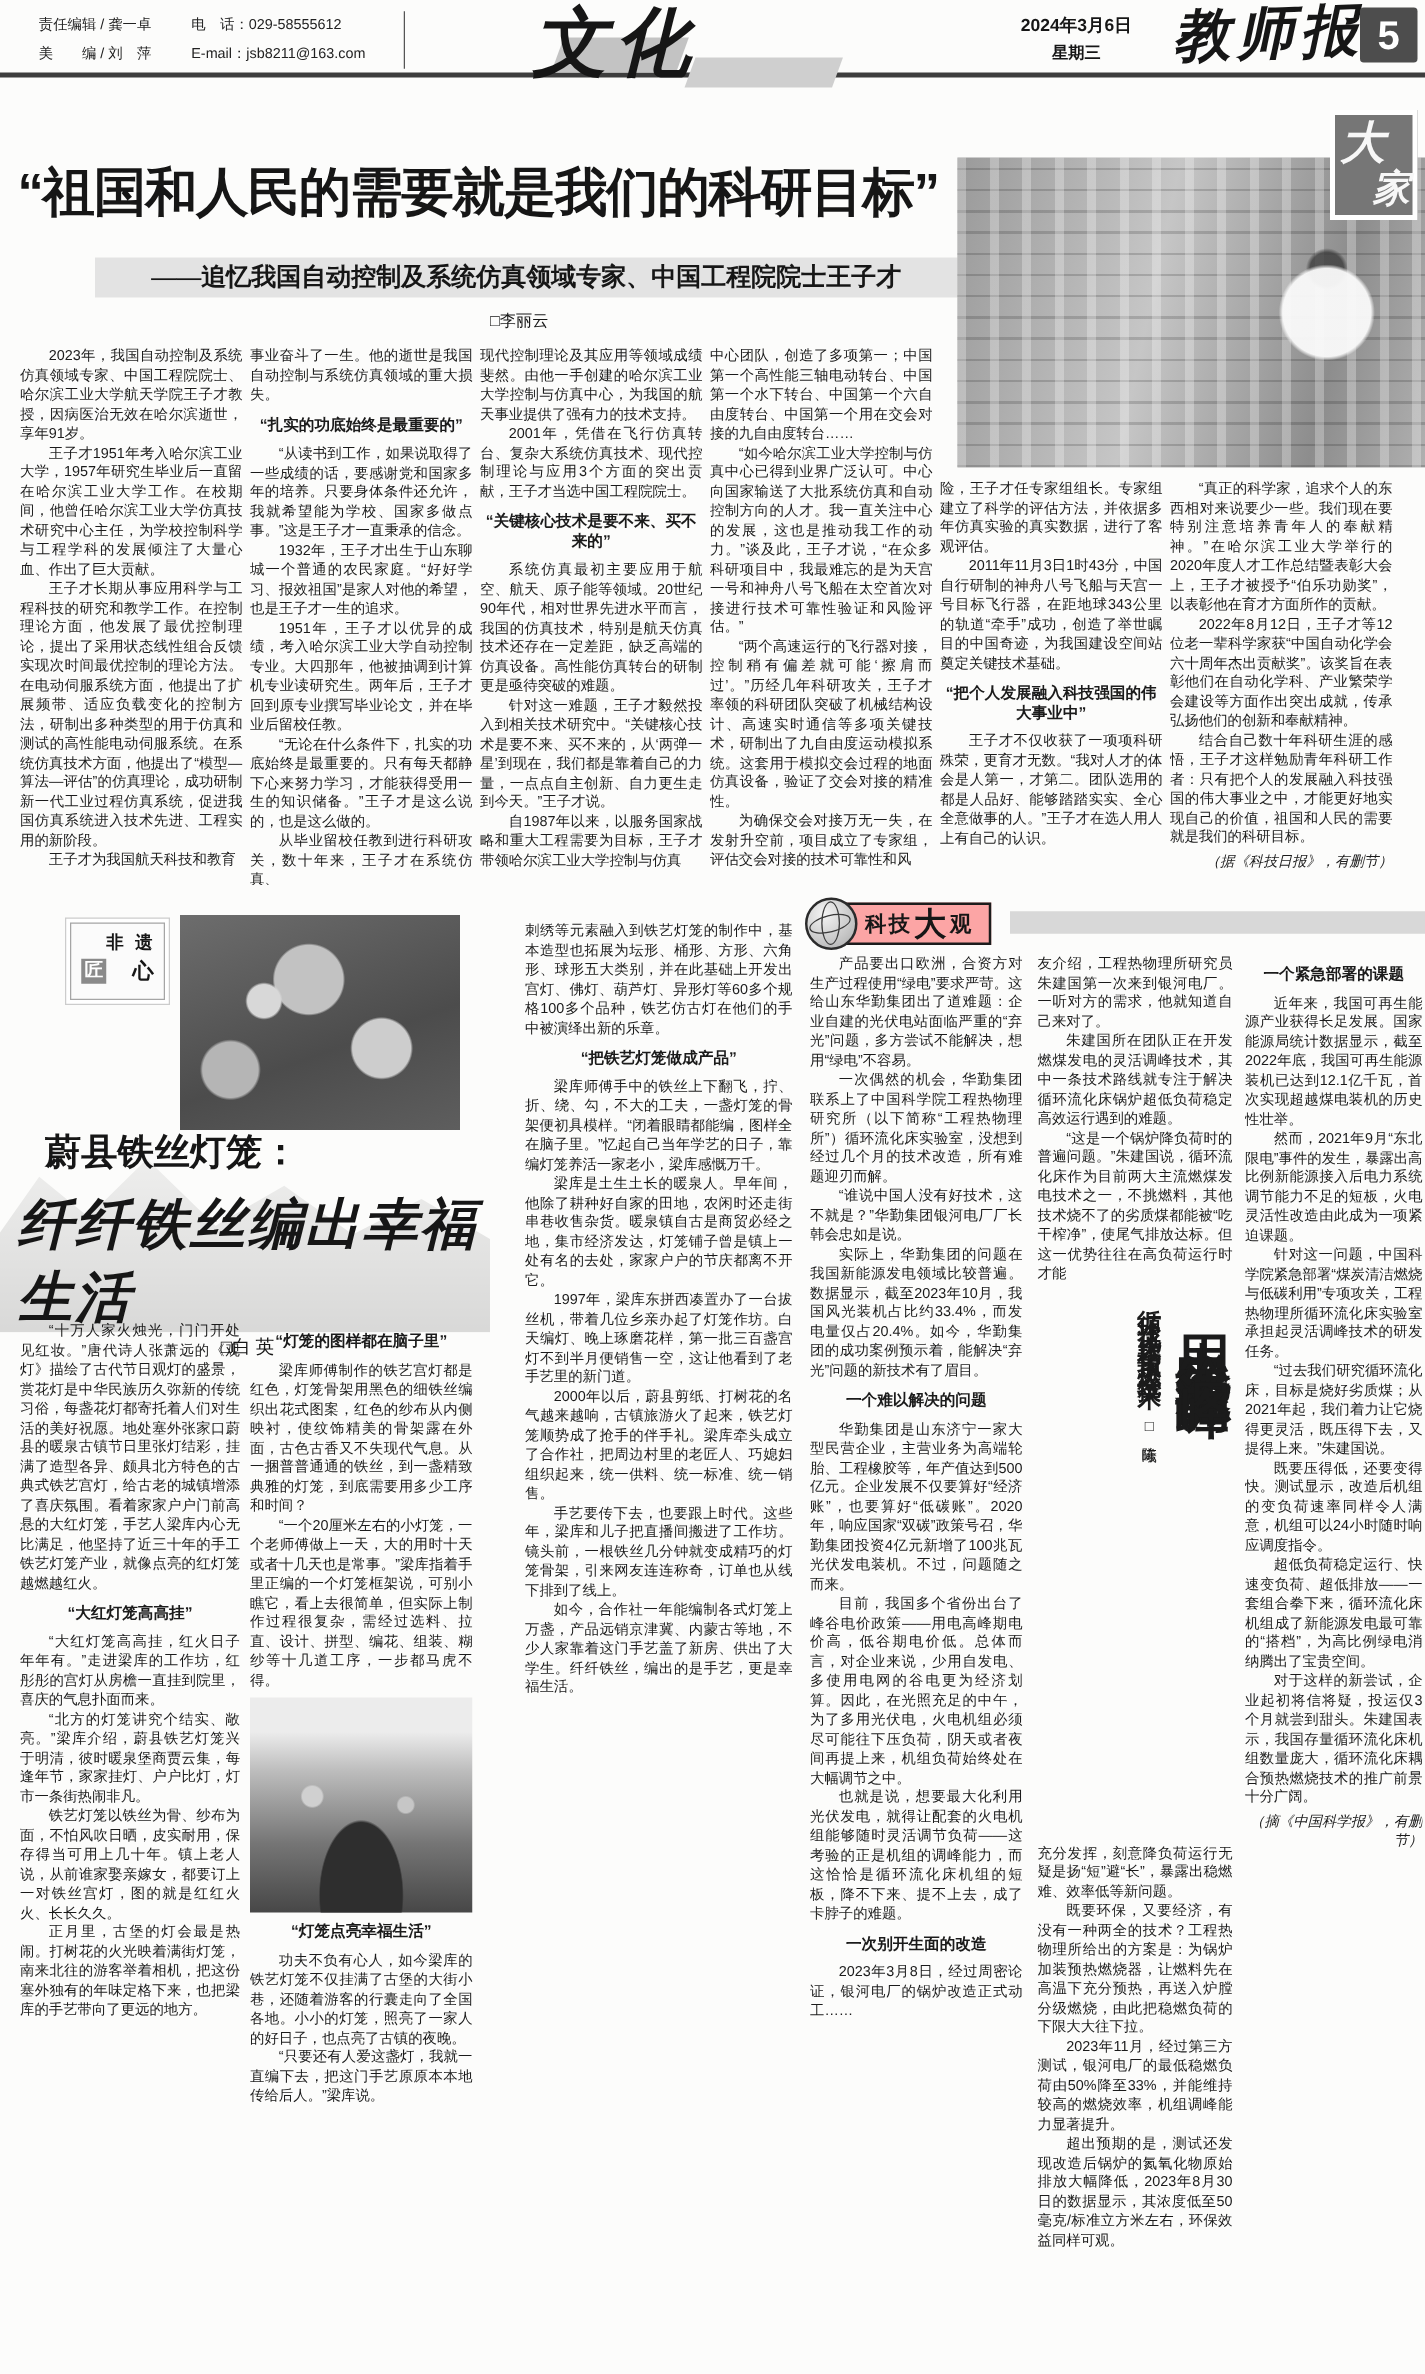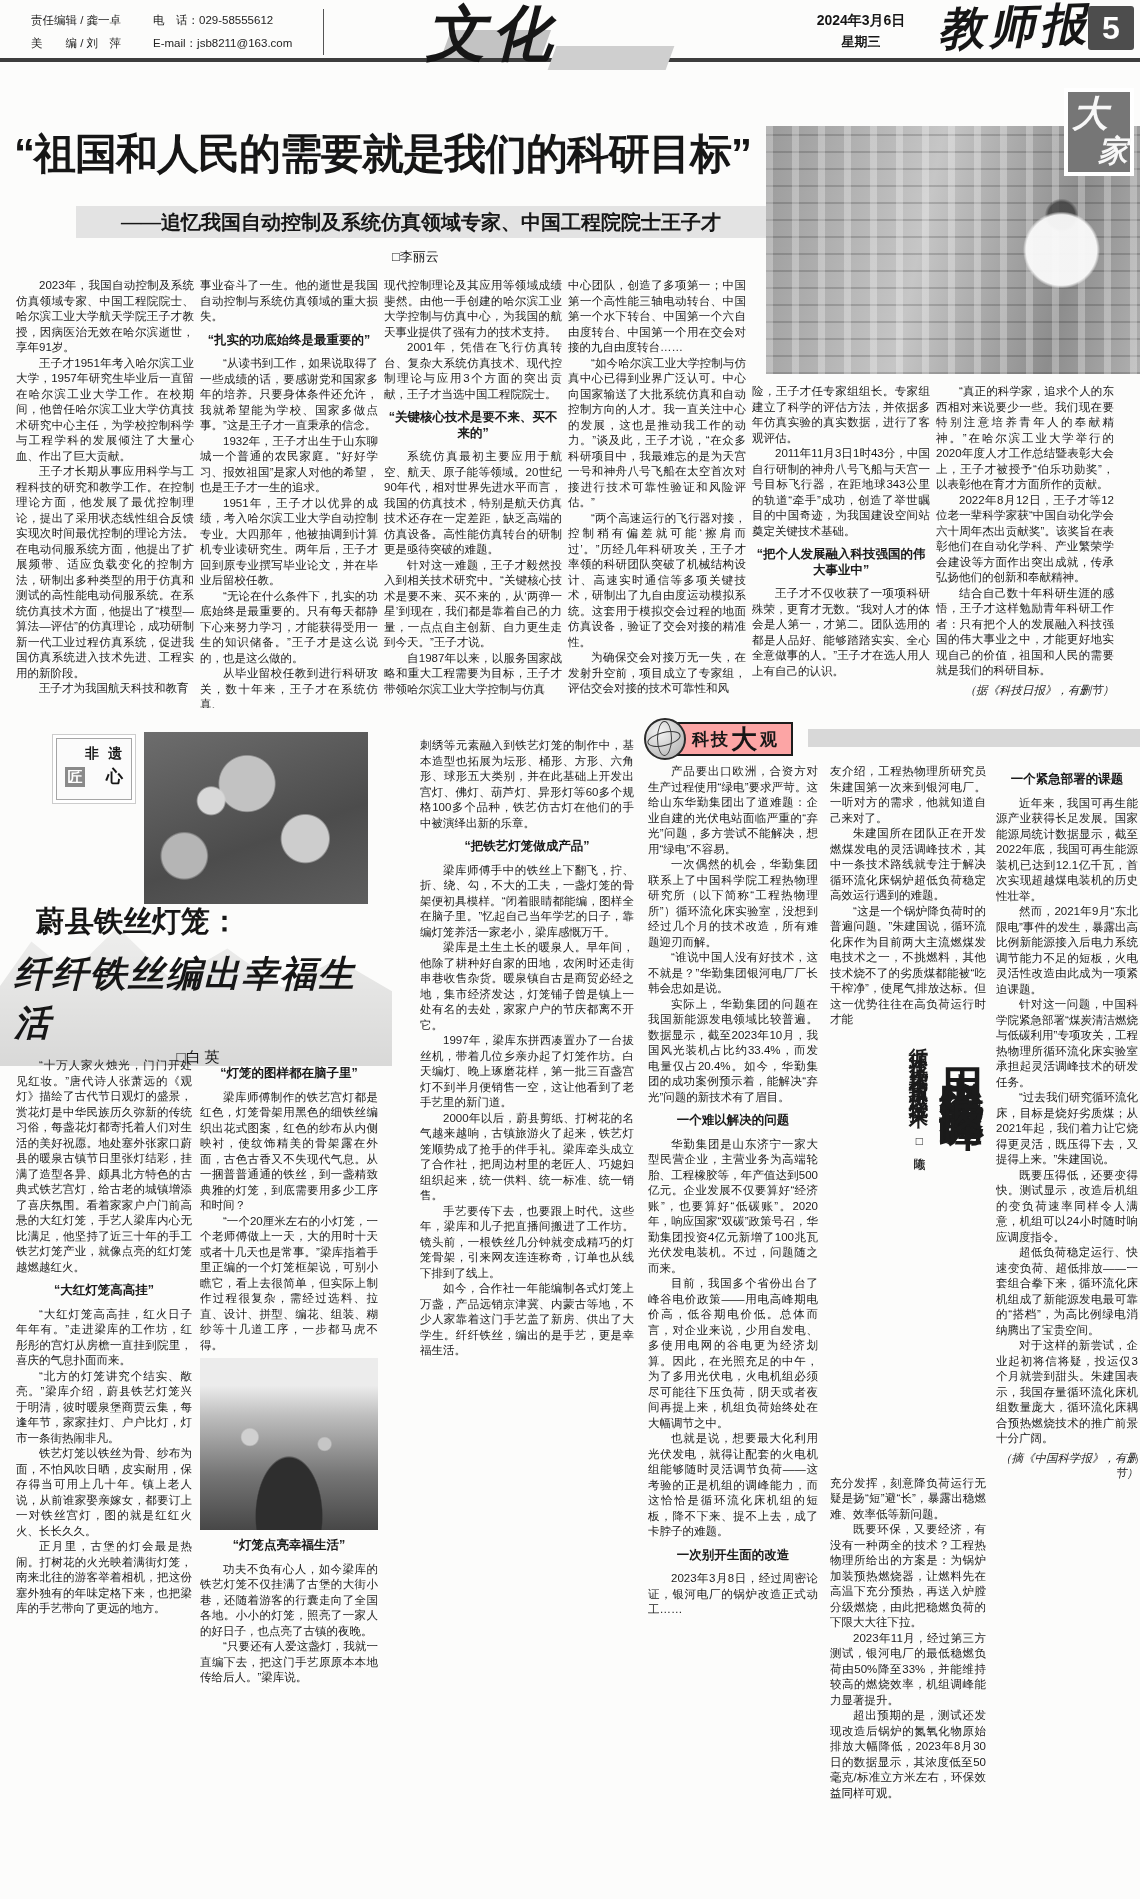--- a/index.html
+++ b/index.html
@@ -58,21 +58,21 @@
   #badge-feiyi .jiang{display:inline-block;background:#8a8a8a;color:#fff;width:20px;height:20px;line-height:20px;text-align:center;font-size:15px;}
   #photo-lantern{position:absolute;left:144px;top:732px;width:224px;height:172px;
      background:
        radial-gradient(circle at 30% 40%, #d8d8d8 0 7%, rgba(0,0,0,0) 8%),
        radial-gradient(circle at 46% 30%, #c2c2c2 0 16%, rgba(0,0,0,0) 17%),
        radial-gradient(circle at 72% 62%, #cdcdcd 0 12%, rgba(0,0,0,0) 13%),
        radial-gradient(circle at 18% 72%, #b5b5b5 0 10%, rgba(0,0,0,0) 11%),
        linear-gradient(160deg,#6d6d6d,#4c4c4c 60%,#5e5e5e);}
   #lantern-title{position:absolute;left:14px;top:902px;width:368px;z-index:2;}
   #lantern-title .t1{font-size:29px;font-weight:900;margin-left:22px;}
-  #lantern-title .t2{font-size:36px;font-weight:900;font-style:italic;letter-spacing:2px;margin-top:8px;
+  #lantern-title .t2{font-size:44px;font-weight:900;font-style:italic;letter-spacing:2px;margin-top:8px;
      font-family:"Liberation Serif","DejaVu Serif",serif;}
   #lantern-title .by{text-align:center;font-size:15px;margin-top:0;font-family:"Liberation Serif","DejaVu Serif",serif;}
   .inline-photo{width:100%;height:172px;margin:5px 0;
      background:
        radial-gradient(ellipse at 50% 92%, #2e2e2e 0 26%, rgba(0,0,0,0) 27%),
        radial-gradient(circle at 28% 46%, #d0d0d0 0 5%, rgba(0,0,0,0) 6%),
        radial-gradient(circle at 70% 50%, #c6c6c6 0 4%, rgba(0,0,0,0) 5%),
        linear-gradient(180deg,#ececec 0 16%,#bdbdbd 34%,#757575 68%,#474747);}
   
   #badge-kjdg{position:absolute;left:662px;top:722px;height:30px;border:2px solid #1c1c1c;

